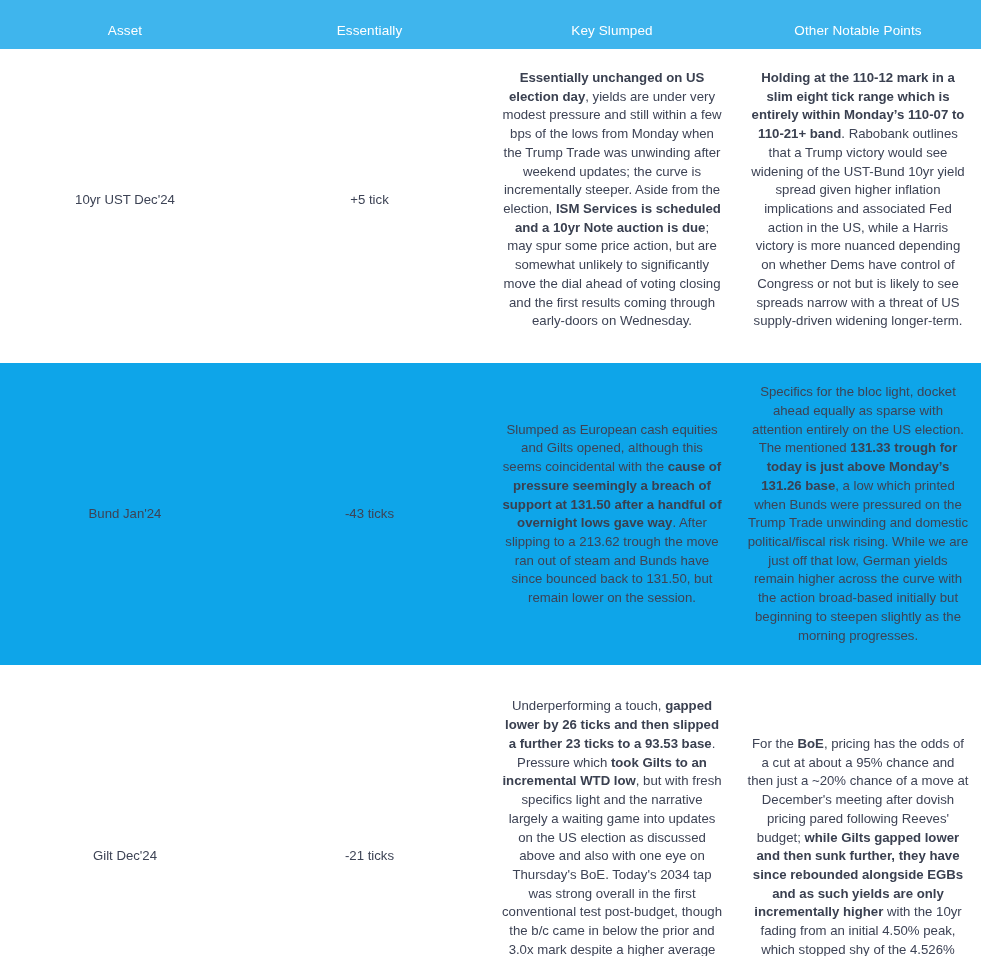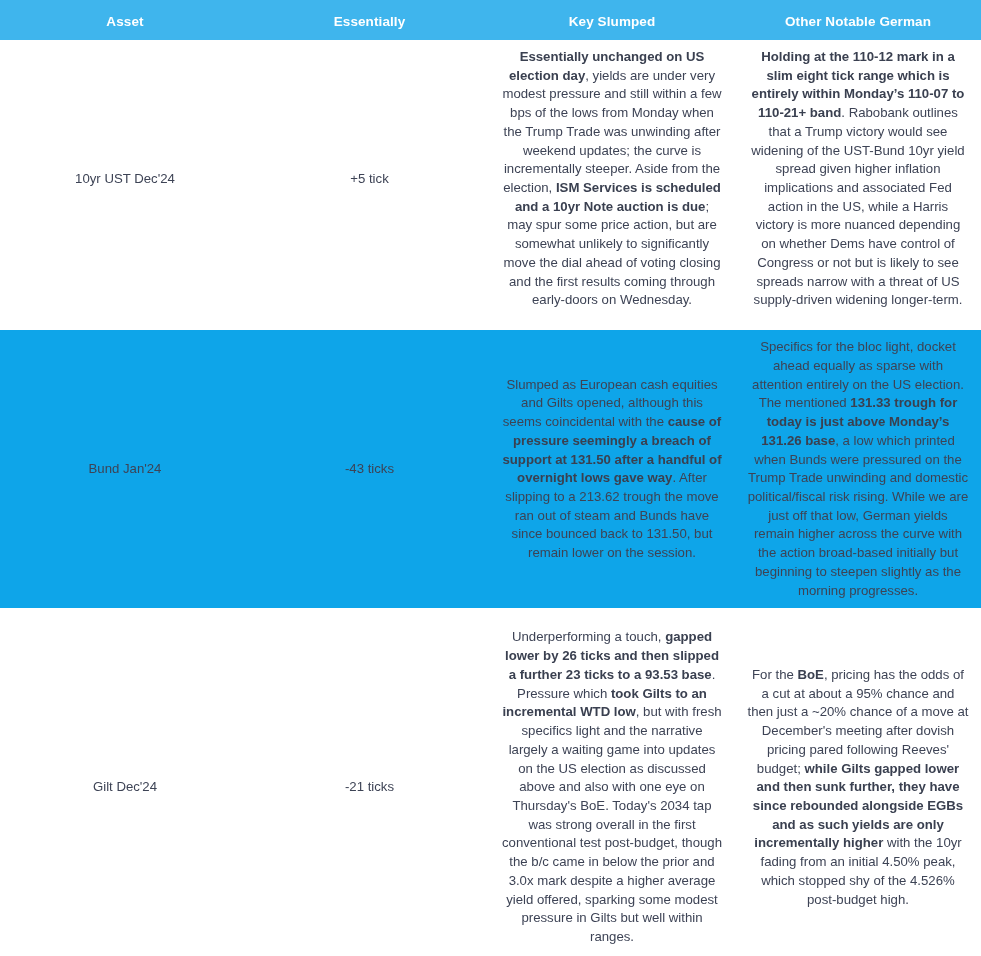--- a/index.html
+++ b/index.html
@@ -25,23 +25,23 @@
   }
   table.market-table col.c-asset { width: 250px; }
   table.market-table col.c-perf  { width: 239px; }
   table.market-table col.c-key   { width: 246px; }
   table.market-table col.c-other { width: 246px; }
 
   thead th {
     background: #3fb5ed;
     color: #ffffff;
     font-size: 13.5px;
-    font-weight: bold;
+    font-weight: normal;
     text-align: center;
-    padding: 15px 6px 10px 6px;
+    padding: 24px 6px 10px 6px;
     letter-spacing: 0.1px;
     line-height: 1.1;
   }
 
   tbody td {
     vertical-align: middle;
     text-align: center;
     font-size: 13.2px;
     line-height: 1.42;
     padding: 8px 14px;
@@ -53,21 +53,21 @@
   tbody tr.row-plain td {
     background: #ffffff;
   }
   tbody td.cell-asset,
   tbody td.cell-perf {
     font-size: 13.2px;
     white-space: nowrap;
   }
   tbody td.cell-key,
   tbody td.cell-other {
-    padding: 8px 12px;
+    padding: 20px 12px;
   }
   .para {
     margin: 0;
     text-align: center;
   }
   .para b { font-weight: bold; color: #3a4050; }
   .spacer-row td {
     height: 12px;
     padding: 0;
     background: #ffffff;
@@ -82,21 +82,21 @@
       <col class="c-asset">
       <col class="c-perf">
       <col class="c-key">
       <col class="c-other">
     </colgroup>
     <thead>
       <tr>
         <th>Asset</th>
         <th>Essentially</th>
         <th>Key Slumped</th>
-        <th>Other Notable German</th>
+        <th>Other Notable Points</th>
       </tr>
     </thead>
     <tbody id="table-body">
         <tr class="row-plain">
           <td class="cell-asset">10yr UST Dec'24</td>
           <td class="cell-perf">+5 tick</td>
           <td class="cell-key">
             <p class="para"><b>Essentially unchanged on US election day</b><span>, yields are under very modest pressure and still within a few bps of the lows from Monday when the Trump Trade was unwinding after weekend updates; the curve is incrementally steeper. Aside from the election, </span><b>ISM Services is scheduled and a 10yr Note auction is due</b><span>; may spur some price action, but are somewhat unlikely to significantly move the dial ahead of voting closing and the first results coming through early-doors on Wednesday.</span></p>
           </td>
           <td class="cell-other">

